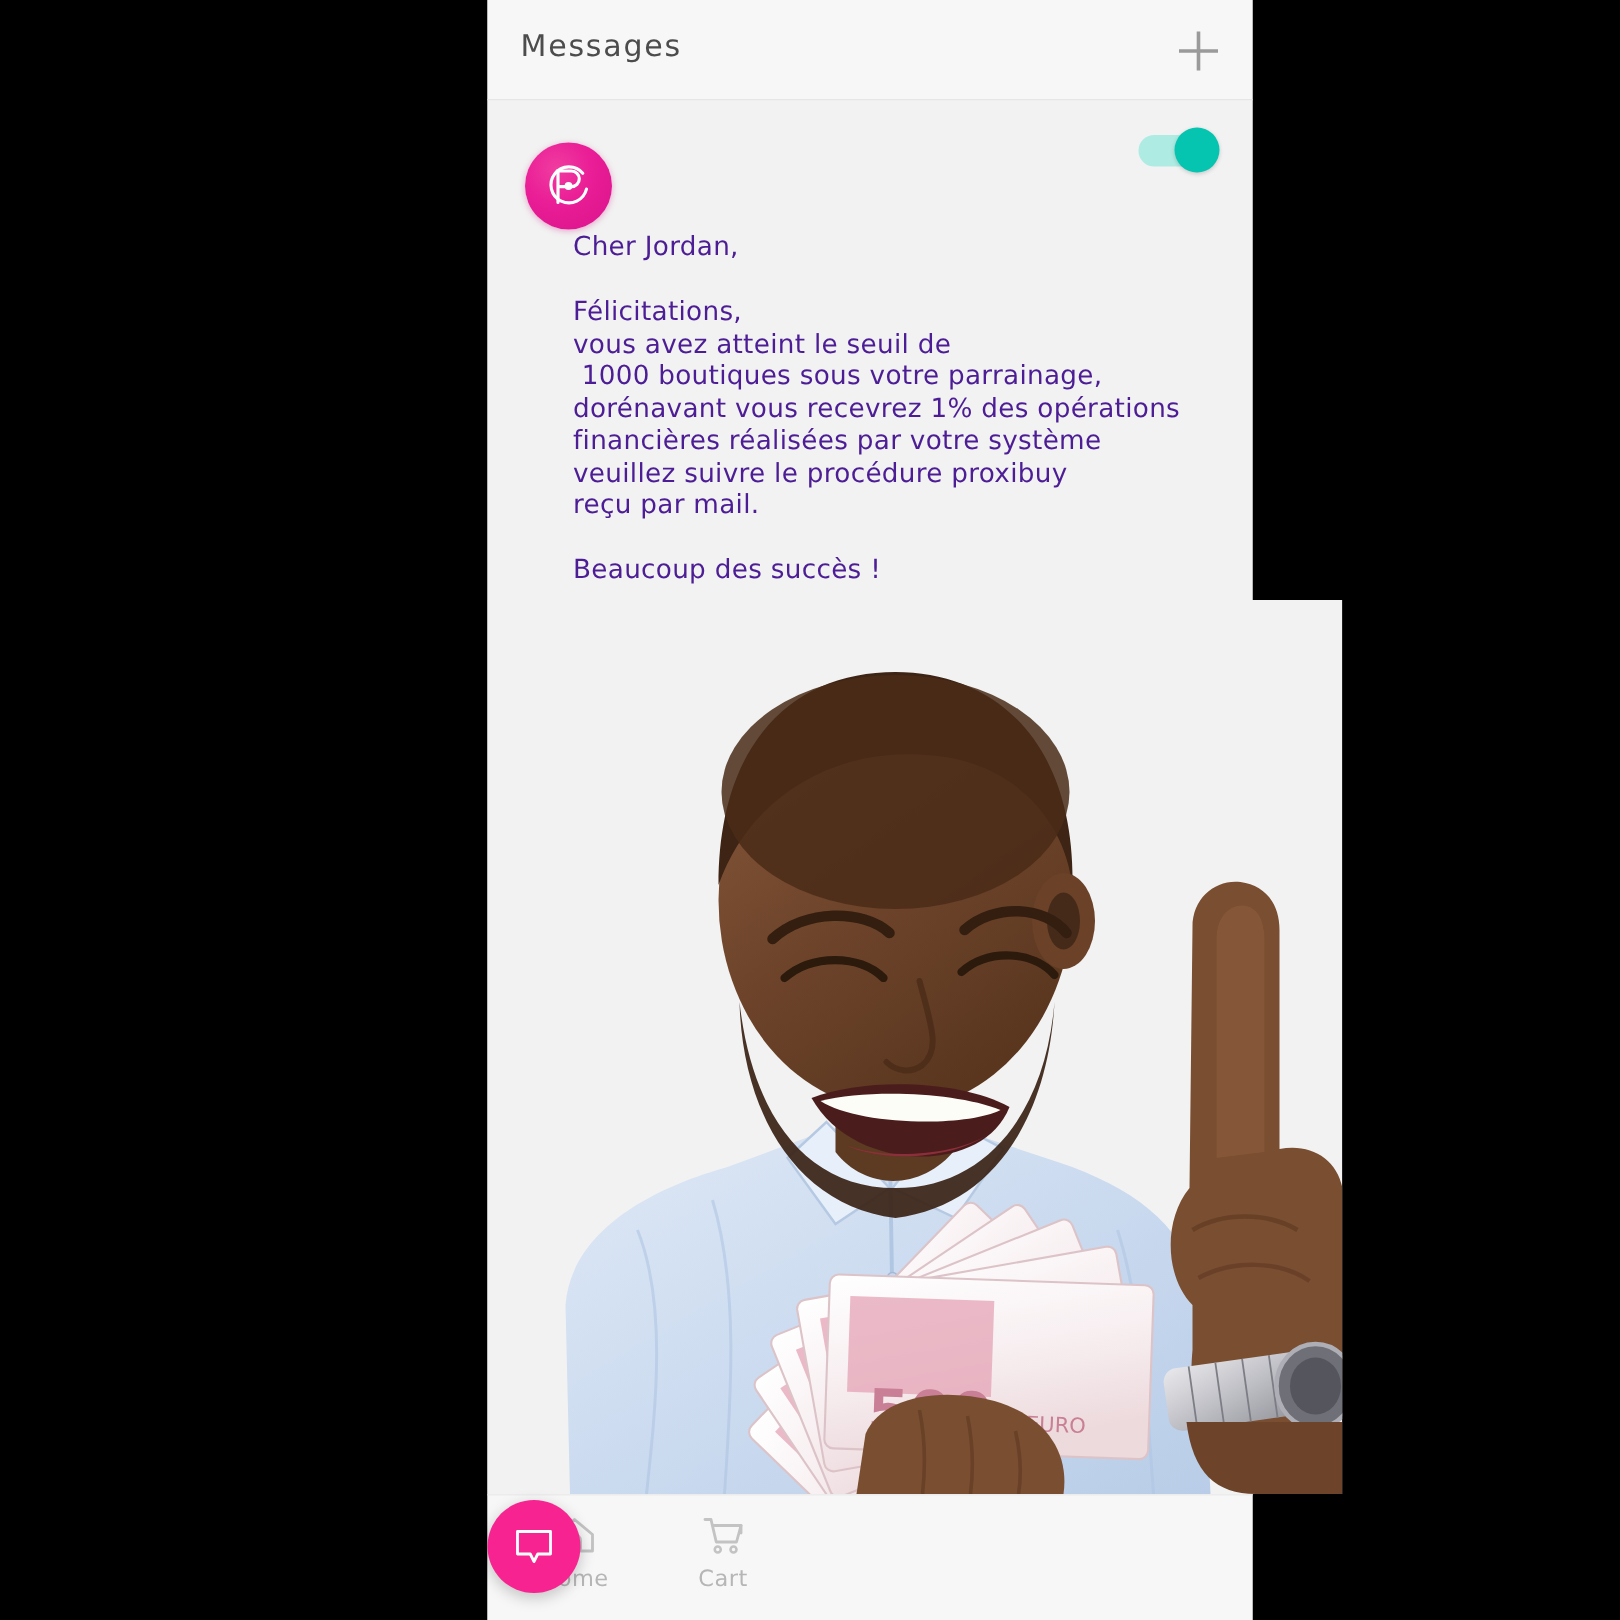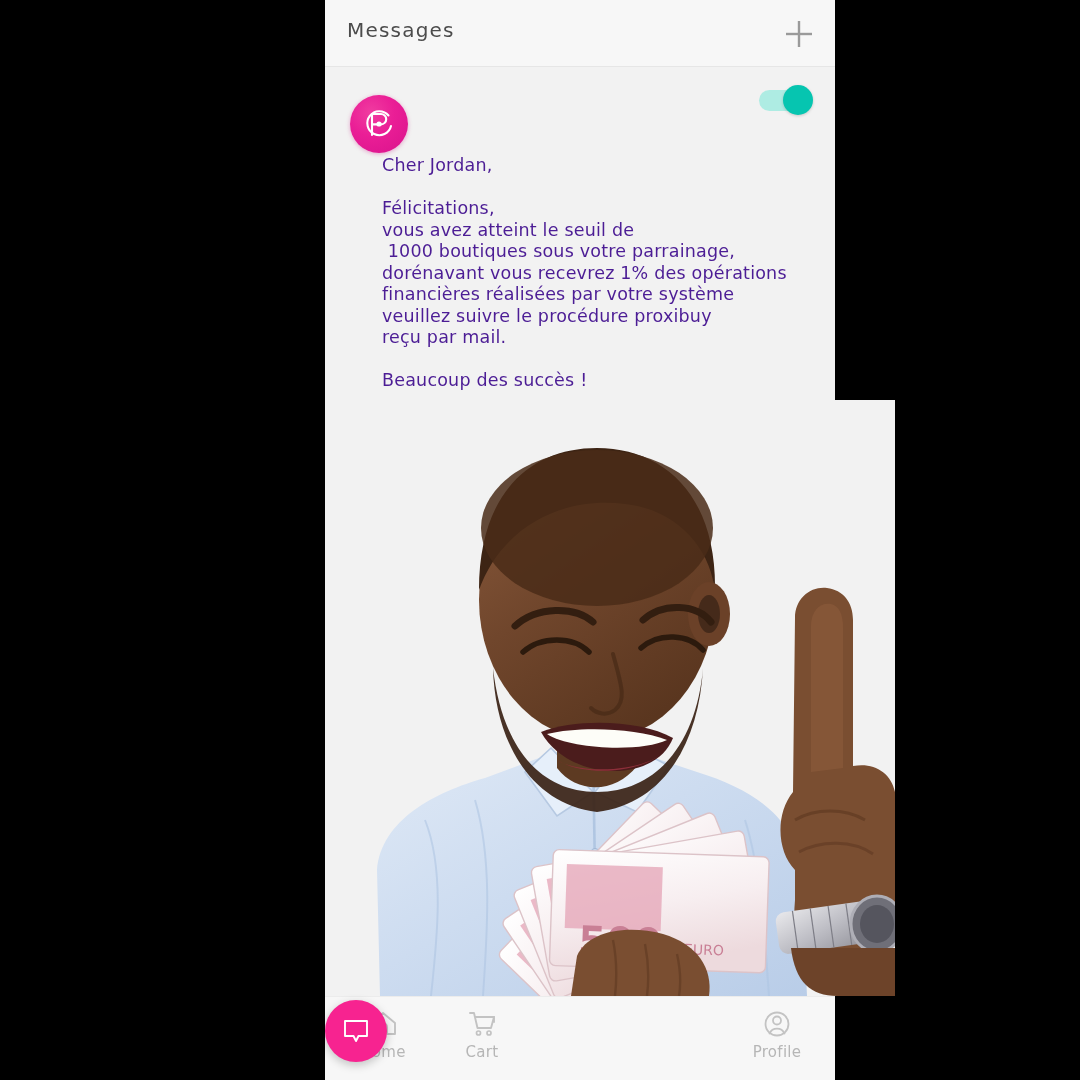--- a/index.html
+++ b/index.html
@@ -253,30 +253,20 @@
               <path d="M28 8 L28 13"></path>
             </g>
             <circle cx="12.5" cy="24" r="2" fill="none" stroke="#c3c3c3" stroke-width="1.7"></circle>
             <circle cx="23" cy="24" r="2" fill="none" stroke="#c3c3c3" stroke-width="1.7"></circle>
           </svg>
         </div>
         <div class="nav-label">Cart</div>
       </div>
 
 
-      <div class="nav-item" id="nav-profile">
-        <div class="nav-icon">
-          <svg width="32" height="30" viewBox="0 0 32 30">
-            <circle cx="16" cy="15" r="11.5" fill="none" stroke="#c3c3c3" stroke-width="1.8"></circle>
-            <circle cx="16" cy="11.5" r="4" fill="none" stroke="#c3c3c3" stroke-width="1.8"></circle>
-            <path d="M8.5 24.5 A8.2 8.2 0 0 1 23.5 24.5" fill="none" stroke="#c3c3c3" stroke-width="1.8" stroke-linecap="round"></path>
-          </svg>
-        </div>
-        <div class="nav-label">Profile</div>
-      </div>
 
     </div>
   </div>
 
   <div id="message-photo">
     <svg width="570" height="596" viewBox="0 0 570 596">
       <defs>
         <clipPath id="phoneClipLeft">
           <rect x="0" y="0" width="570" height="596"></rect>
         </clipPath>

